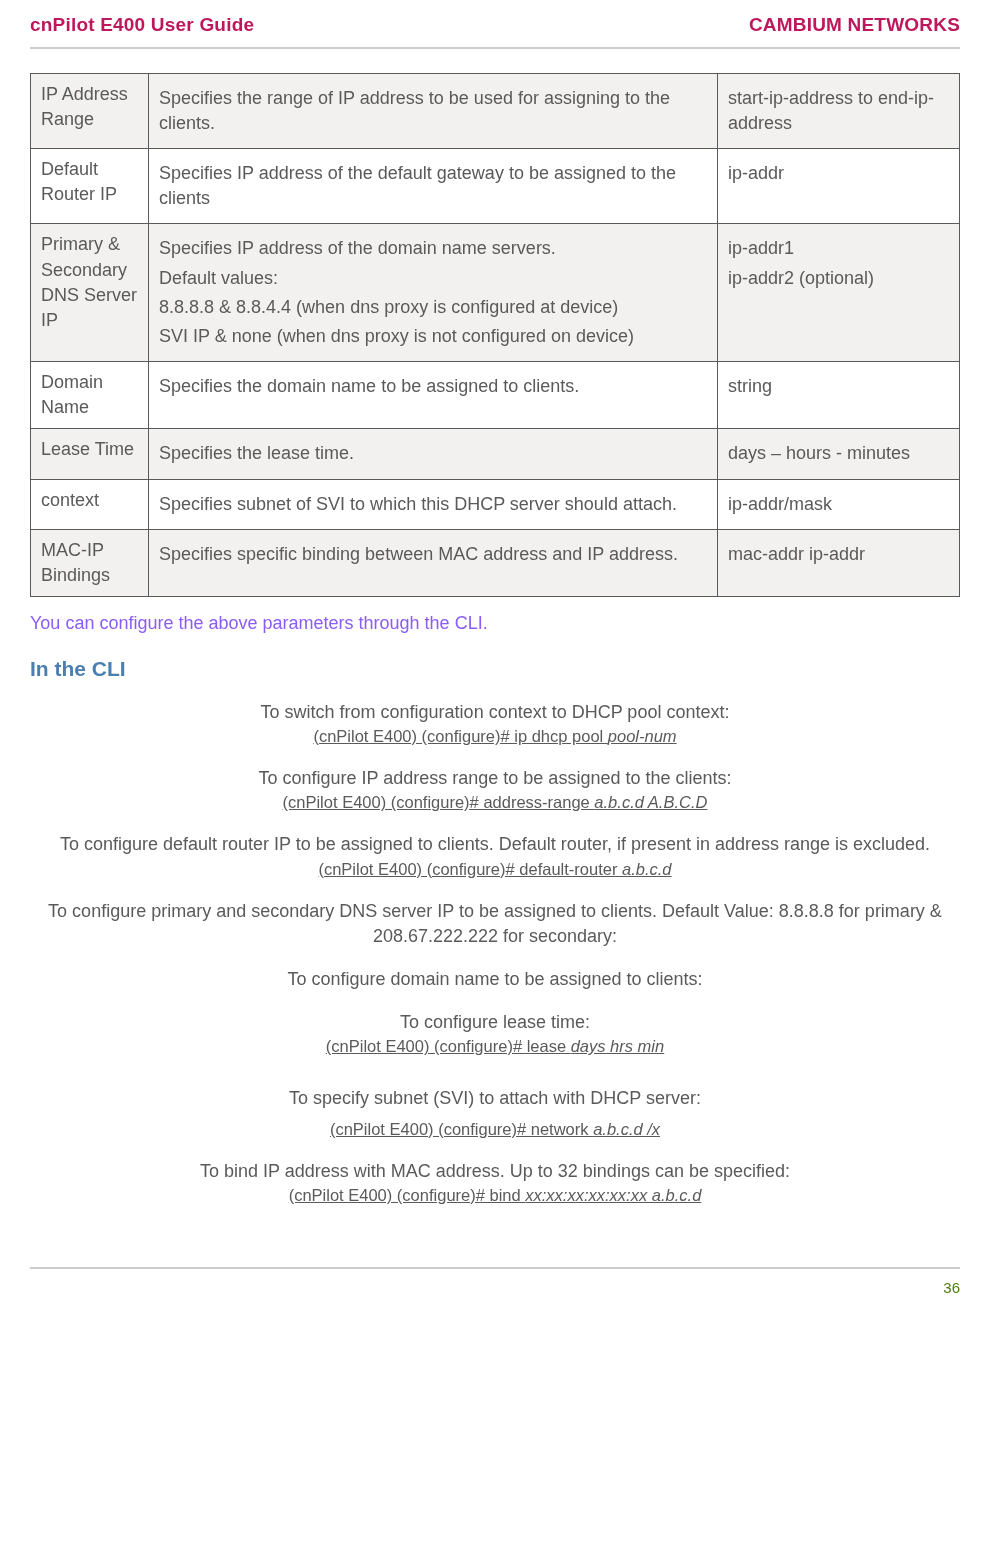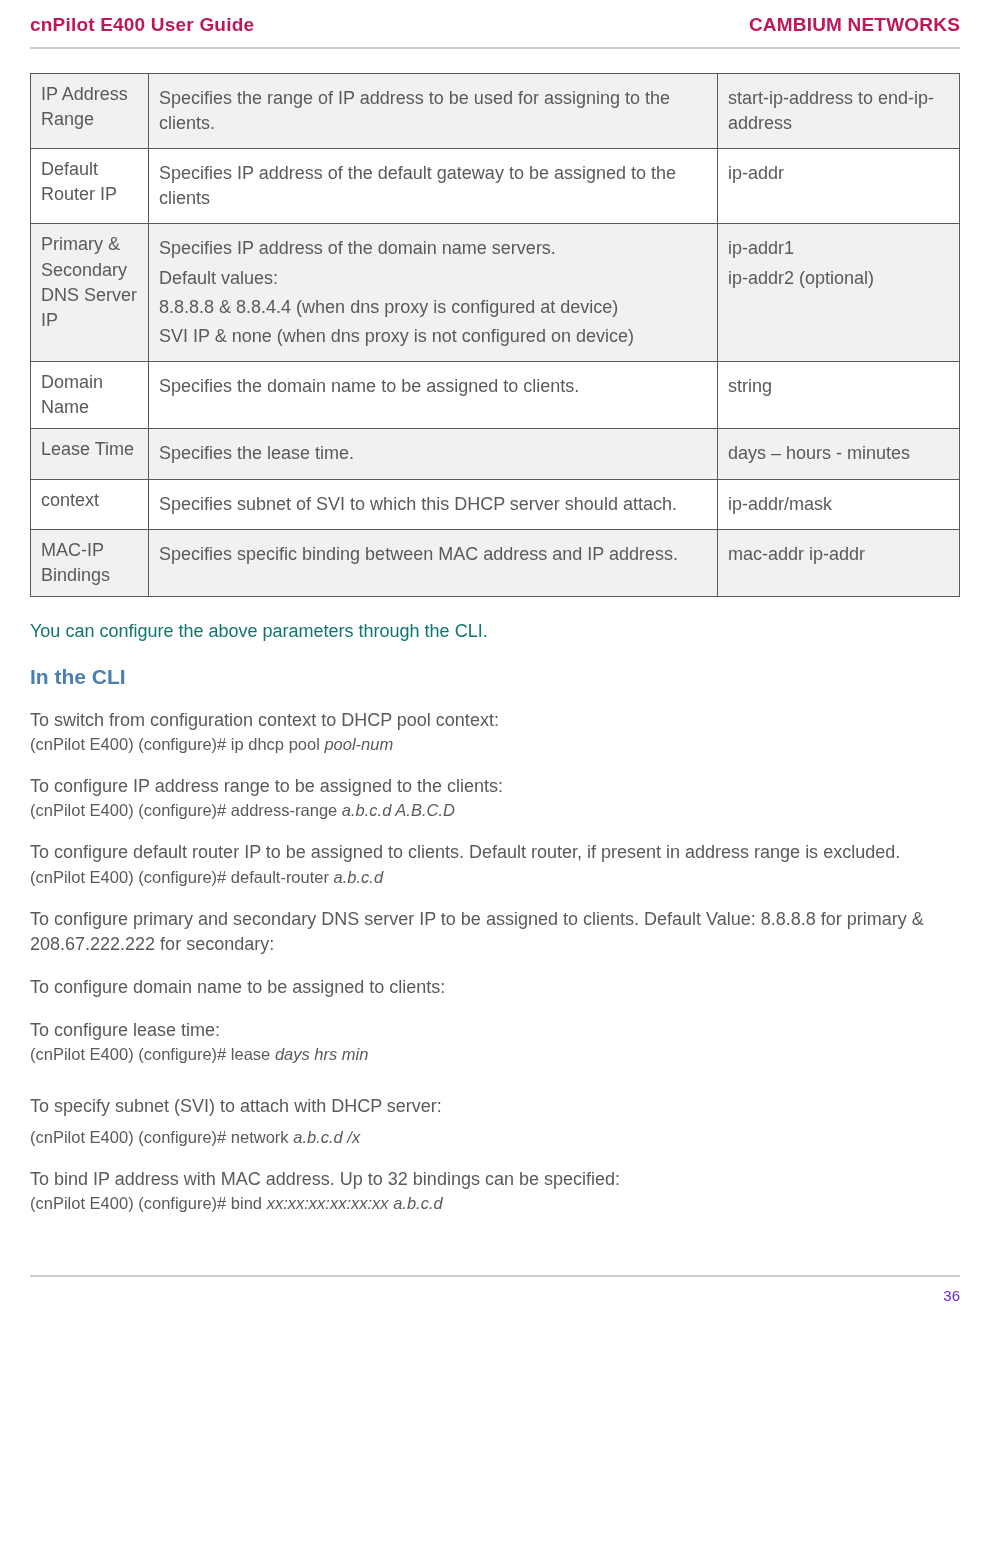--- a/index.html
+++ b/index.html
@@ -19,51 +19,51 @@
       padding: 12px 0 8px 0;
       font-weight: bold;
       color: #be185d;
       font-size: 19px;
       letter-spacing: 0.2px;
     }
     .content { padding-top: 24px; }
     table {
       border-collapse: collapse;
       width: 100%;
-      margin-bottom: 22px;
+      margin-bottom: 14px;
       padding-left: 12px;
     }
     td {
       border: 1px solid #5a5a5a;
       padding: 8px 10px;
       vertical-align: top;
       color: #5a5a5a;
     }
     td.col1 { width: 118px; }
     td.col2 { }
     td.col3 { width: 242px; }
     .alt { background: #f2f1ef; }
-    .para { margin-bottom: 18px; color: #0f766e; }
+    .para { margin-bottom: 18px; color: #8b5cf6; }
     .section-heading {
       color: #4a7fb0;
       font-weight: bold;
       font-size: 21px;
       margin-bottom: 16px;
     }
-    .cli-block { margin-bottom: 18px; }
+    .cli-block { margin-bottom: 18px; text-align: center; }
     .cli-intro { font-size: 18px; color: #5a5a5a; }
-    .cli-cmd { font-size: 16.5px; color: #5a5a5a; }
+    .cli-cmd { font-size: 16.5px; color: #5a5a5a; text-decoration: underline; }
     .italic { font-style: italic; }
     .desc-para { margin: 4px 0; }
     .footer {
       border-top: 2px solid #ccc;
       padding-top: 8px;
       margin-top: 60px;
       text-align: right;
-      color: #6d28d9;
+      color: #4d7c0f;
       font-size: 15px;
     }
   </style>
 </head>
 <body>
 
 <div class="header">
   <span>cnPilot E400 User Guide</span>
   <span>CAMBIUM NETWORKS</span>
 </div>

